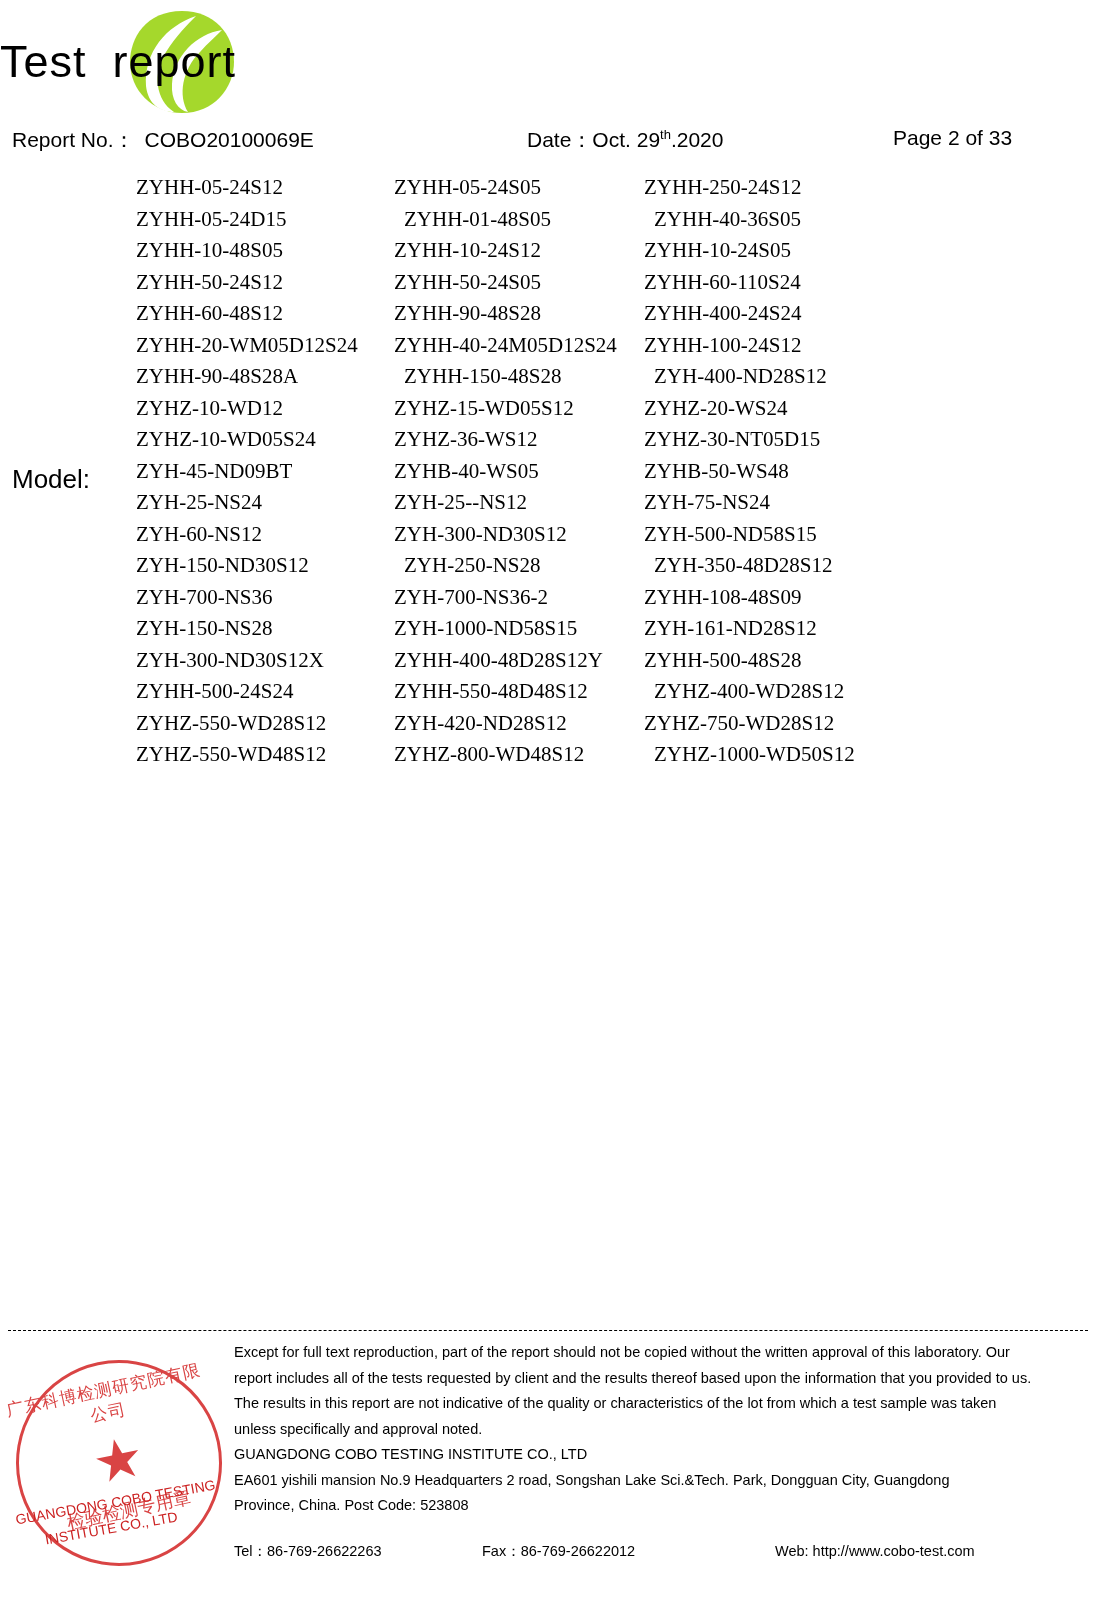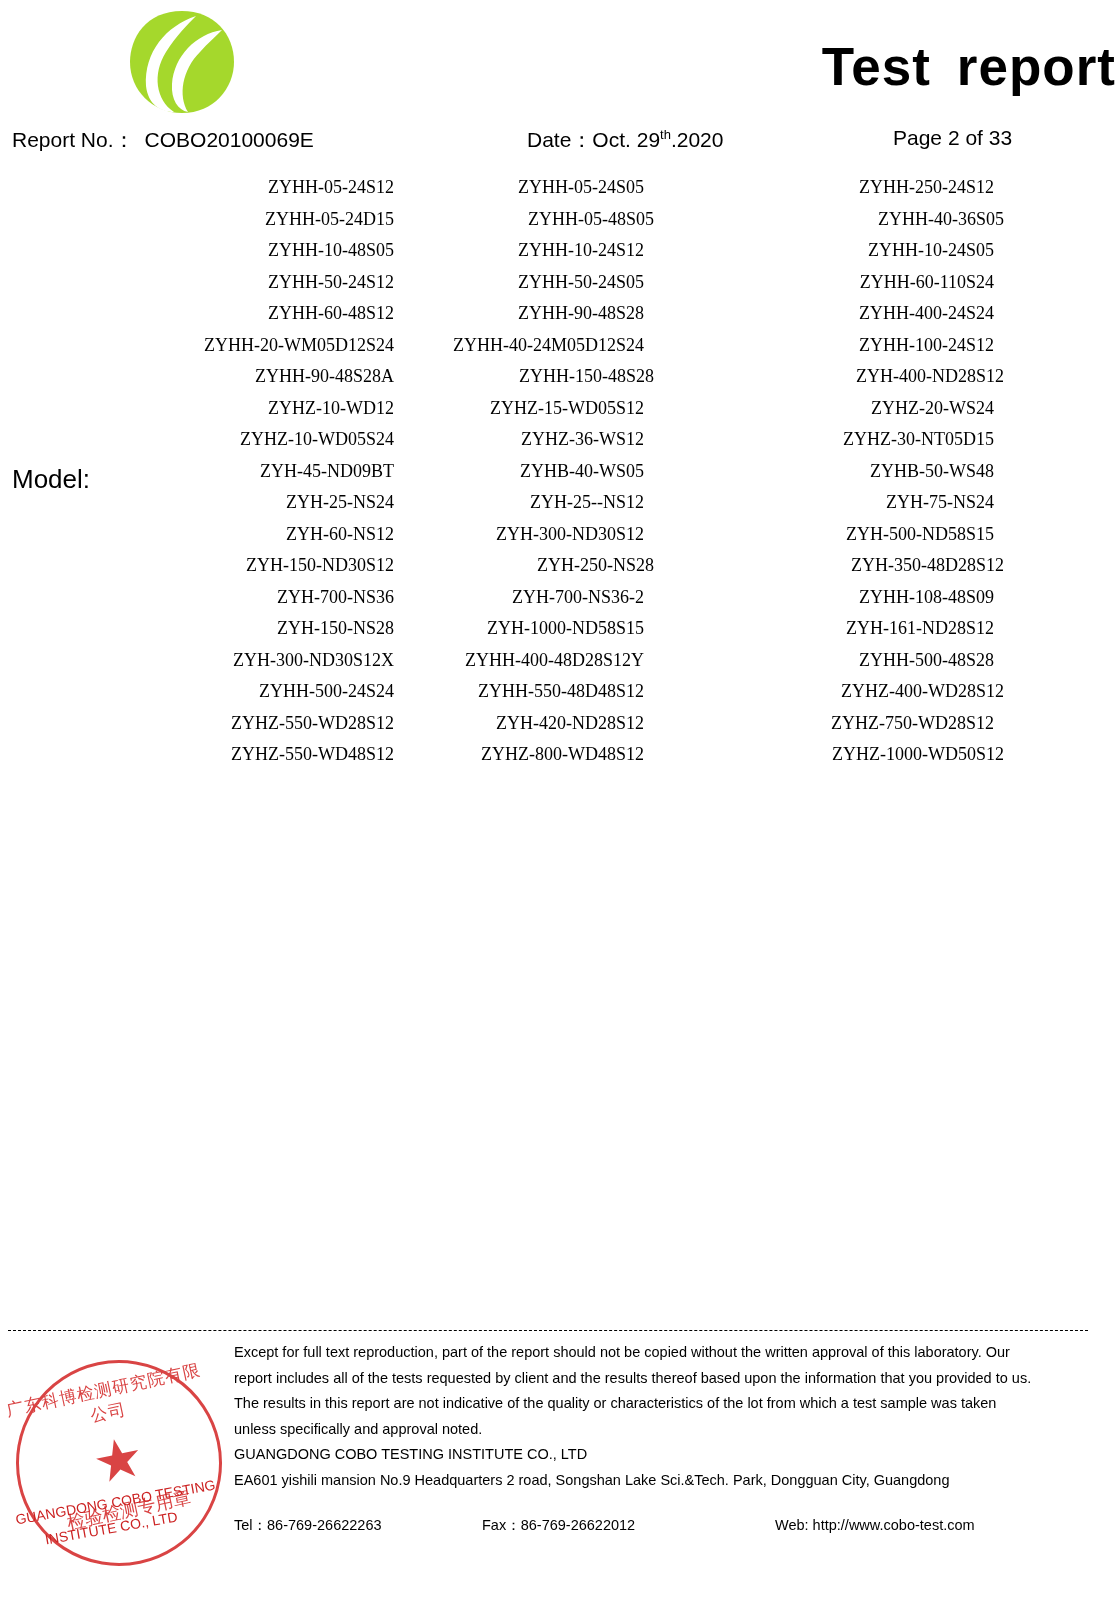--- a/index.html
+++ b/index.html
@@ -31,24 +31,24 @@
     left: 126px;
     top: 8px;
     width: 112px;
     height: 108px;
   }
   .title {
     position: absolute;
     left: 0;
     right: 0;
     top: 36px;
-    text-align: right;
-    font-family: "Liberation Sans", sans-serif;
-    font-weight: bold;
-    font-size: 53px;
+    text-align: left;
+    font-family: "Liberation Sans", sans-serif;
+    font-weight: normal;
+    font-size: 45px;
     letter-spacing: 1px;
   }
   .title .gap {
     display: inline-block;
     width: 26px;
   }
 
   
   .meta {
     position: relative;
@@ -99,24 +99,23 @@
     width: 880px;
   }
   .model-row {
     display: block;
     height: 31.5px;
     white-space: nowrap;
   }
   .model-cell {
     display: inline-block;
     font-family: "Liberation Serif", serif;
-    font-size: 18px;
+    font-size: 21px;
     line-height: 31.5px;
     vertical-align: top;
-    text-align: right;
   }
   .c0 { width: 258px; }
   .c1 { width: 250px; }
   .c2 { width: 350px; }
   .ind { padding-left: 10px; }
 
   
   .footer {
     position: absolute;
     left: 0;
@@ -242,21 +241,21 @@
     <div class="date">
       <span>Date：</span><span>Oct. 29</span><sup>th</sup><span>.2020</span>
     </div>
     <div class="page-no">Page 2 of 33</div>
   </div>
 
   <div class="model-block">
     <div class="model-label">Model:</div>
     <div class="model-grid">
         <div class="model-row"><span class="model-cell c0">ZYHH-05-24S12</span><span class="model-cell c1">ZYHH-05-24S05</span><span class="model-cell c2">ZYHH-250-24S12</span></div>
-        <div class="model-row"><span class="model-cell c0">ZYHH-05-24D15</span><span class="model-cell c1 ind">ZYHH-05-48S05</span><span class="model-cell c2">ZYHH-40-36S05</span></div>
+        <div class="model-row"><span class="model-cell c0">ZYHH-05-24D15</span><span class="model-cell c1 ind">ZYHH-01-48S05</span><span class="model-cell c2">ZYHH-40-36S05</span></div>
         <div class="model-row"><span class="model-cell c0">ZYHH-10-48S05</span><span class="model-cell c1">ZYHH-10-24S12</span><span class="model-cell c2">ZYHH-10-24S05</span></div>
         <div class="model-row"><span class="model-cell c0">ZYHH-50-24S12</span><span class="model-cell c1">ZYHH-50-24S05</span><span class="model-cell c2">ZYHH-60-110S24</span></div>
         <div class="model-row"><span class="model-cell c0">ZYHH-60-48S12</span><span class="model-cell c1">ZYHH-90-48S28</span><span class="model-cell c2">ZYHH-400-24S24</span></div>
         <div class="model-row"><span class="model-cell c0">ZYHH-20-WM05D12S24</span><span class="model-cell c1">ZYHH-40-24M05D12S24</span><span class="model-cell c2">ZYHH-100-24S12</span></div>
         <div class="model-row"><span class="model-cell c0">ZYHH-90-48S28A</span><span class="model-cell c1 ind">ZYHH-150-48S28</span><span class="model-cell c2">ZYH-400-ND28S12</span></div>
         <div class="model-row"><span class="model-cell c0">ZYHZ-10-WD12</span><span class="model-cell c1">ZYHZ-15-WD05S12</span><span class="model-cell c2">ZYHZ-20-WS24</span></div>
         <div class="model-row"><span class="model-cell c0">ZYHZ-10-WD05S24</span><span class="model-cell c1">ZYHZ-36-WS12</span><span class="model-cell c2">ZYHZ-30-NT05D15</span></div>
         <div class="model-row"><span class="model-cell c0">ZYH-45-ND09BT</span><span class="model-cell c1">ZYHB-40-WS05</span><span class="model-cell c2">ZYHB-50-WS48</span></div>
         <div class="model-row"><span class="model-cell c0">ZYH-25-NS24</span><span class="model-cell c1">ZYH-25--NS12</span><span class="model-cell c2">ZYH-75-NS24</span></div>
         <div class="model-row"><span class="model-cell c0">ZYH-60-NS12</span><span class="model-cell c1">ZYH-300-ND30S12</span><span class="model-cell c2">ZYH-500-ND58S15</span></div>
@@ -283,20 +282,21 @@
       <div class="stamp-en-2">INSTITUTE CO., LTD</div>
     </div>
 
     <div class="footer-text">
       <p>Except for full text reproduction, part of the report should not be copied without the written approval of this laboratory. Our</p>
       <p>report includes all of the tests requested by client and the results thereof based upon the information that you provided to us.</p>
       <p>The results in this report are not indicative of the quality or characteristics of the lot from which a test sample was taken</p>
       <p>unless specifically and approval noted.</p>
       <p>GUANGDONG COBO TESTING INSTITUTE CO., LTD</p>
       <p>EA601 yishili mansion No.9 Headquarters 2 road, Songshan Lake Sci.&amp;Tech. Park, Dongguan City, Guangdong</p>
+      <p>Province, China. Post Code: 523808</p>
       <div class="footer-contact">
         <span class="tel">Tel：86-769-26622263</span>
         <span class="fax">Fax：86-769-26622012</span>
         <span class="web">Web: http://www.cobo-test.com</span>
       </div>
     </div>
   </div>
 
 </div>
 

